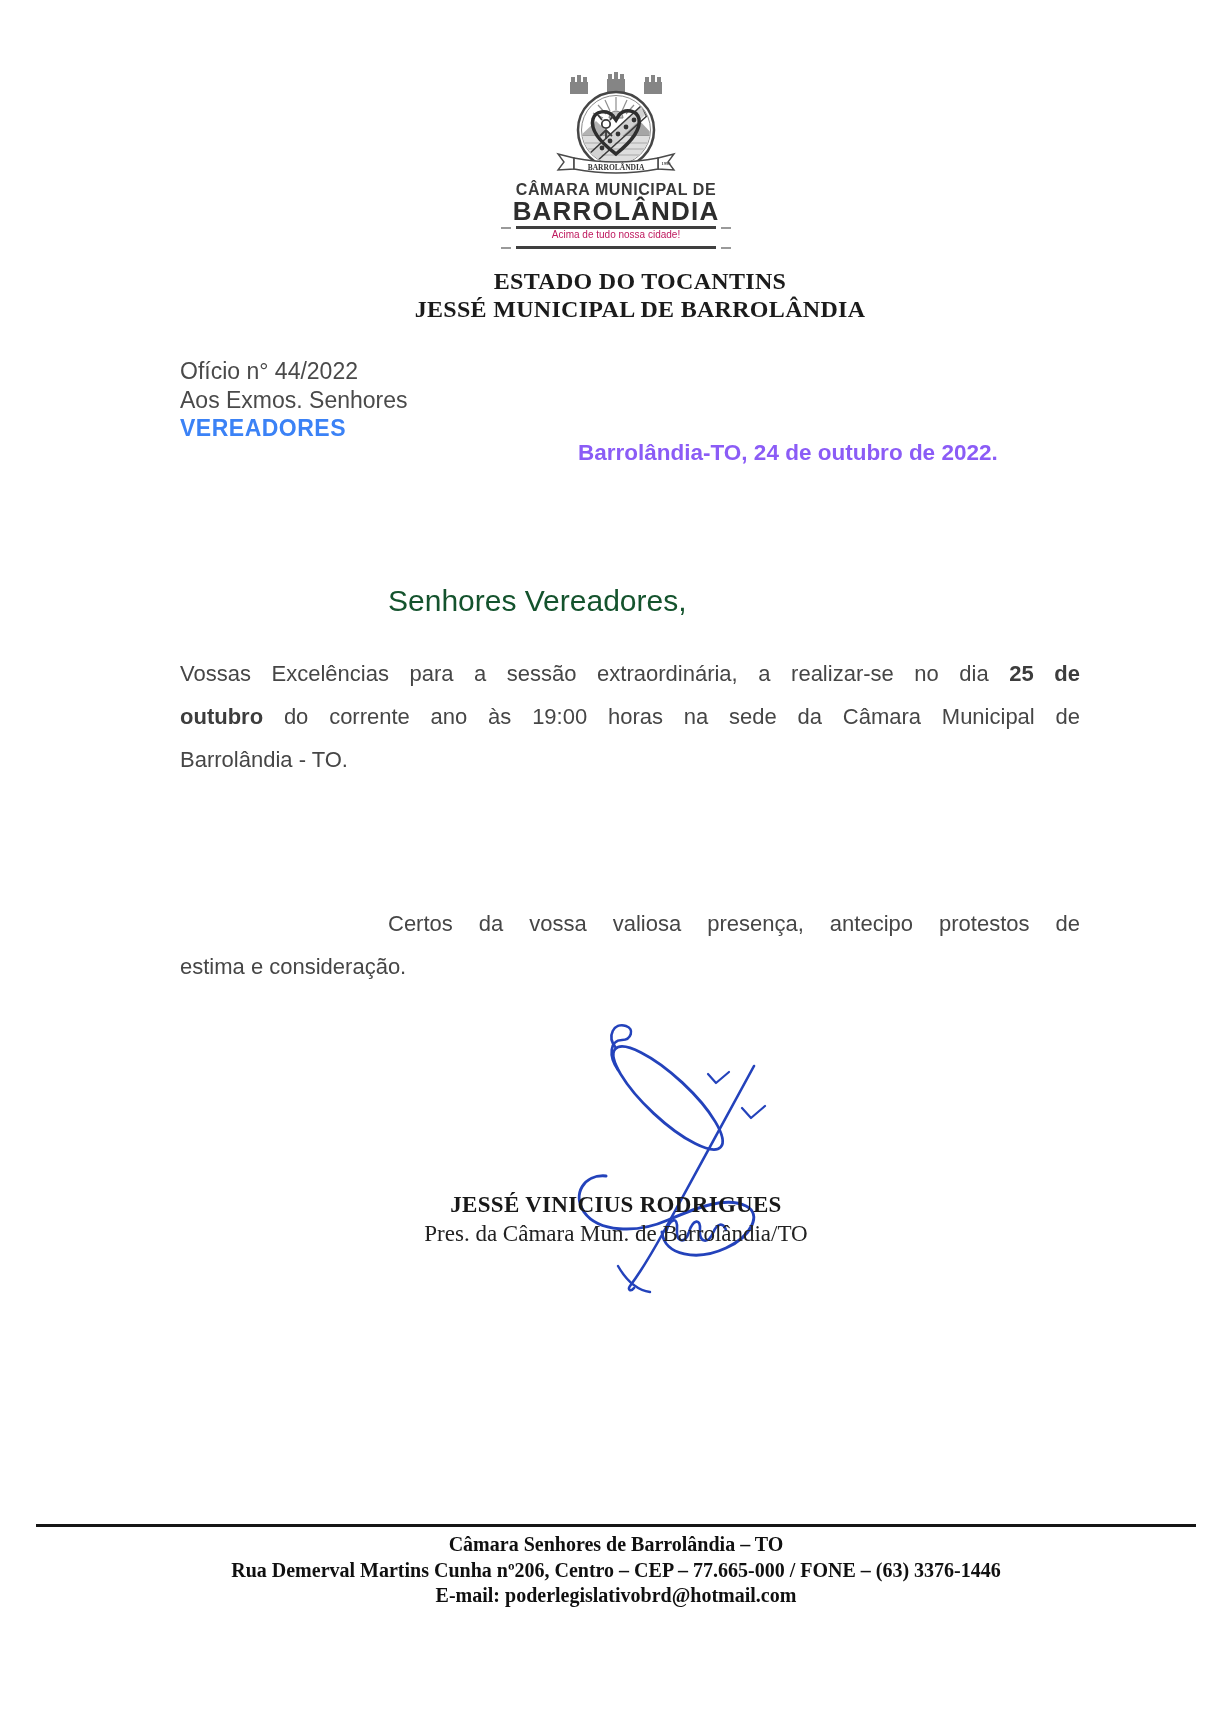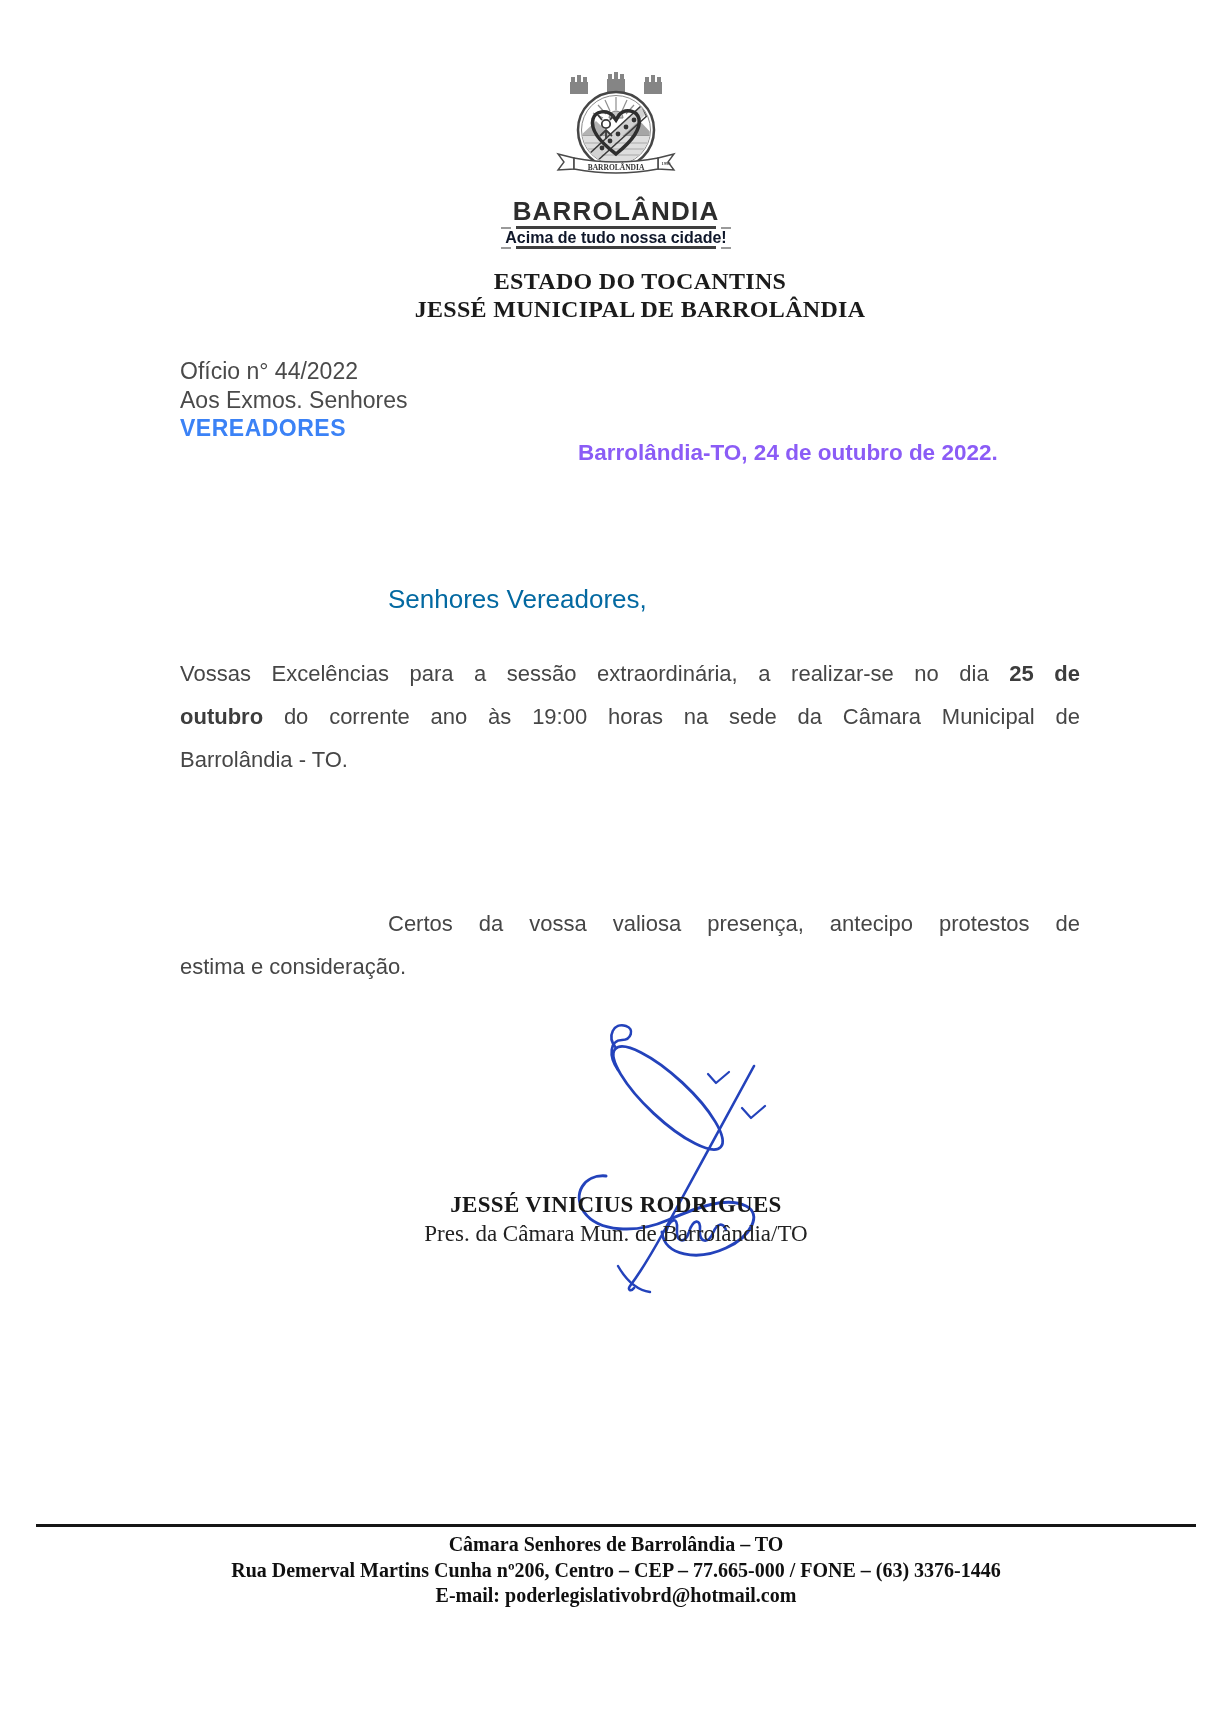--- a/index.html
+++ b/index.html
@@ -15,37 +15,37 @@
   .centered{left:0;right:0;text-align:center;}
 
   
   .lh-org1{top:181px;font-size:16px;font-weight:bold;color:#3a3a3a;letter-spacing:.6px;}
   .lh-org2{top:196px;font-size:26px;font-weight:bold;color:#2d2d2d;letter-spacing:1.2px;}
   .lh-rule{left:501px;width:230px;height:3px;display:flex;align-items:center;gap:5px;}
   .lh-rule .dash{width:10px;height:2px;background:#9a9a9a;}
   .lh-rule .bar{flex:1;height:3px;background:#3f3f3f;}
   .rule1{top:226px;}
   .rule2{top:246px;}
-  .lh-tag{top:228px;font-size:16px;font-weight:bold;color:#0f172a;}
+  .lh-tag{top:228px;font-size:10px;font-weight:normal;color:#be185d;}
 
   
   .doc-head{font-family:"Liberation Serif",serif;font-weight:bold;color:#1b1b1b;font-size:24px;letter-spacing:.3px;padding-left:48px;}
   .head1{top:268px;}
   .head2{top:296px;}
 
   
   .ref{left:180px;color:#4a4a4a;font-size:23px;line-height:28.5px;}
   .ref-top{top:357px;}
   .ref .caps{font-weight:bold;color:#3b82f6;letter-spacing:.5px;}
 
   
   .dateline{left:578px;top:440px;font-size:22.5px;font-weight:bold;color:#8b5cf6;}
 
   
-  .salutation{left:388px;top:584px;font-size:26px;color:#0369a1;}
+  .salutation{left:388px;top:584px;font-size:30px;color:#14532d;}
   .body-wrap{left:180px;width:900px;color:#464646;font-size:22px;}
   .p1{top:652px;}
   .p2{top:902px;}
   .pline{height:43px;line-height:43px;}
   .pline.just{text-align:justify;text-align-last:justify;}
   .pline.indent{padding-left:208px;}
   .pline .b{font-weight:bold;color:#3d3d3d;}
 
   
   .sig{left:558px;top:1018px;}
@@ -142,20 +142,21 @@
 
     <g>
       <path d="M28,88 L12,84 L18,92 L12,100 L28,99 Z" fill="#ffffff" stroke="#4a4a4a" stroke-width="1.4"></path>
       <path d="M112,88 L128,84 L122,92 L128,100 L112,99 Z" fill="#ffffff" stroke="#4a4a4a" stroke-width="1.4"></path>
       <path d="M28,88 Q70,96 112,88 L112,99 Q70,107 28,99 Z" fill="#ffffff" stroke="#4a4a4a" stroke-width="1.6"></path>
       <text x="70" y="100" text-anchor="middle" font-size="7.5" fill="#333" class="crest-banner-text">BARROLÂNDIA</text>
       <text x="120" y="95" text-anchor="middle" font-size="4.5" fill="#444" class="crest-banner-text">1990</text>
     </g>
   </svg>
 
+  <div class="abs centered lh-org1">CÂMARA MUNICIPAL DE</div>
   <div class="abs centered lh-org2">BARROLÂNDIA</div>
   <div class="abs lh-rule rule1">
     <span class="dash"></span>
       <span class="bar"></span>
       <span class="dash"></span>
   </div>
   <div class="abs centered lh-tag" style="top:229px;">Acima de tudo nossa cidade!</div>
   <div class="abs lh-rule rule2">
     <span class="dash"></span>
       <span class="bar"></span>

